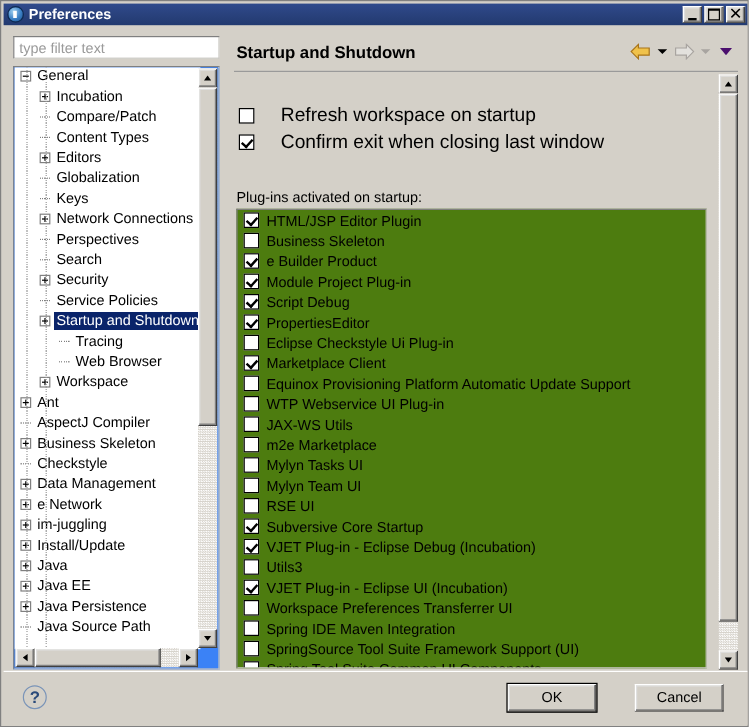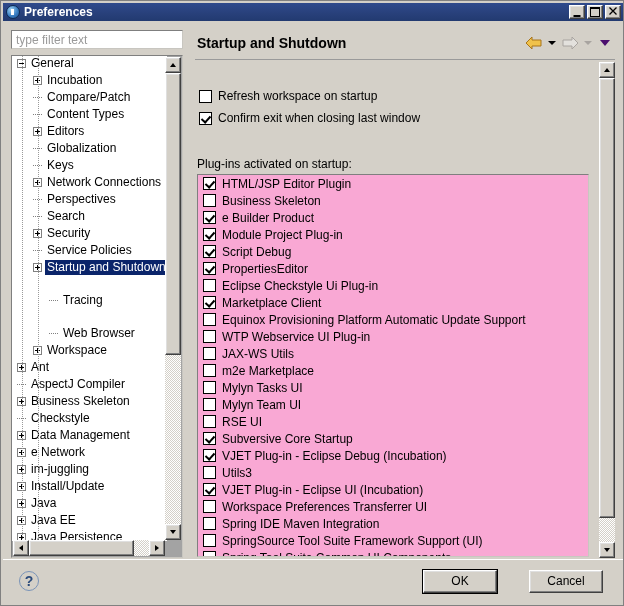--- a/index.html
+++ b/index.html
@@ -125,21 +125,21 @@
     padding: 0 0 0 4px;
     line-height: 17px;
     outline: none;
   }
   .filterbox::placeholder { color: #9a9a9a; opacity: 1; }
 
   .treewrap {
     position: absolute;
     left: 3px; top: 27px;
     width: 172px; height: 503px;
-    background: #a3a3a3;
+    background: #3b82f6;
     border: 1px solid #7f7f7f;
     border-right-color: #c8c6c0;
     border-bottom-color: #c8c6c0;
     box-sizing: border-box;
     overflow: hidden;
   }
   .treeview {
     position: absolute;
     left: 0; top: 0;
     width: 155px;
@@ -208,21 +208,21 @@
     background: repeating-linear-gradient(90deg,#808080 0 1px,transparent 1px 2px);
   }
   .vline {
     position: absolute;
     top: 0; bottom: 0;
     width: 1px;
     background: repeating-linear-gradient(180deg,#9a9a9a 0 1px,transparent 1px 2px);
   }
   .ind0 { padding-left: 5px; }
   .ind1 { padding-left: 21px; }
-  .ind2 { padding-left: 37px; margin-top: 16px; }
+  .ind2 { padding-left: 37px; }
 
   
   .sb-v {
     position: absolute;
     right: 1px; top: 1px;
     width: 16px;
     bottom: 17px;
     background: #d4d0c8;
   }
   .sb-h {
@@ -315,25 +315,25 @@
 
   .panelbody {
     position: absolute;
     left: 2px; top: 34px;
     right: 0px;
     height: 496px;
   }
 
   .cbrow {
     position: absolute;
-    font-size: 12px;
+    font-size: 16px;
     white-space: nowrap;
     display: flex;
     align-items: center;
-    gap: 6px;
+    gap: 22px;
   }
   .cbx {
     width: 13px; height: 13px;
     box-sizing: border-box;
     background: #ffffff;
     border: 1px solid #000000;
     position: relative;
     flex: none;
     cursor: default;
   }
@@ -352,21 +352,21 @@
     position: absolute;
     left: 2px; top: 95px;
     font-size: 12px;
   }
 
   .listbox {
     position: absolute;
     left: 2px; top: 112px;
     width: 392px;
     height: 383px;
-    background: #f9a8d4;
+    background: #4d7c0f;
     border: 1px solid #7f7f7f;
     border-right-color: #c8c6c0;
     border-bottom-color: #c8c6c0;
     box-sizing: border-box;
     overflow: hidden;
   }
   .lrow {
     height: 17px;
     display: flex;
     align-items: center;

